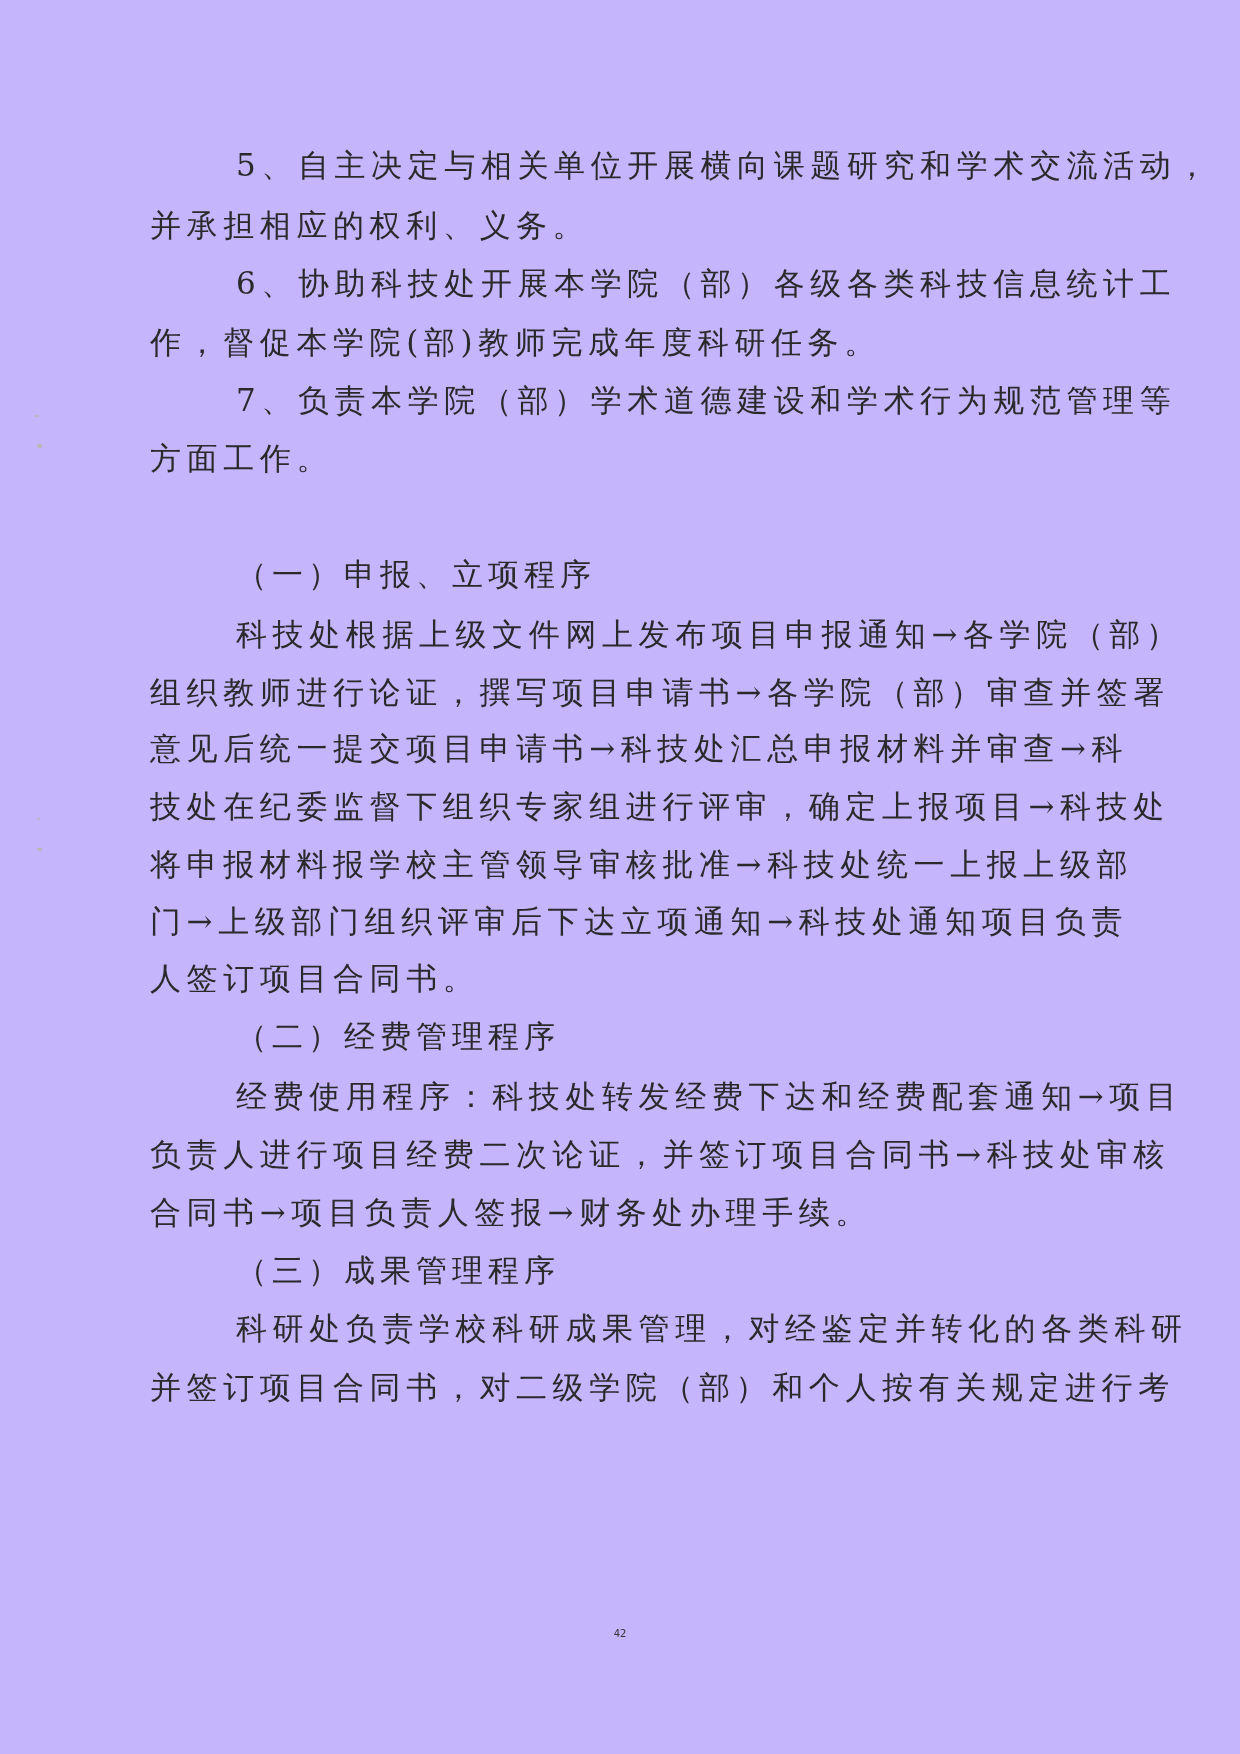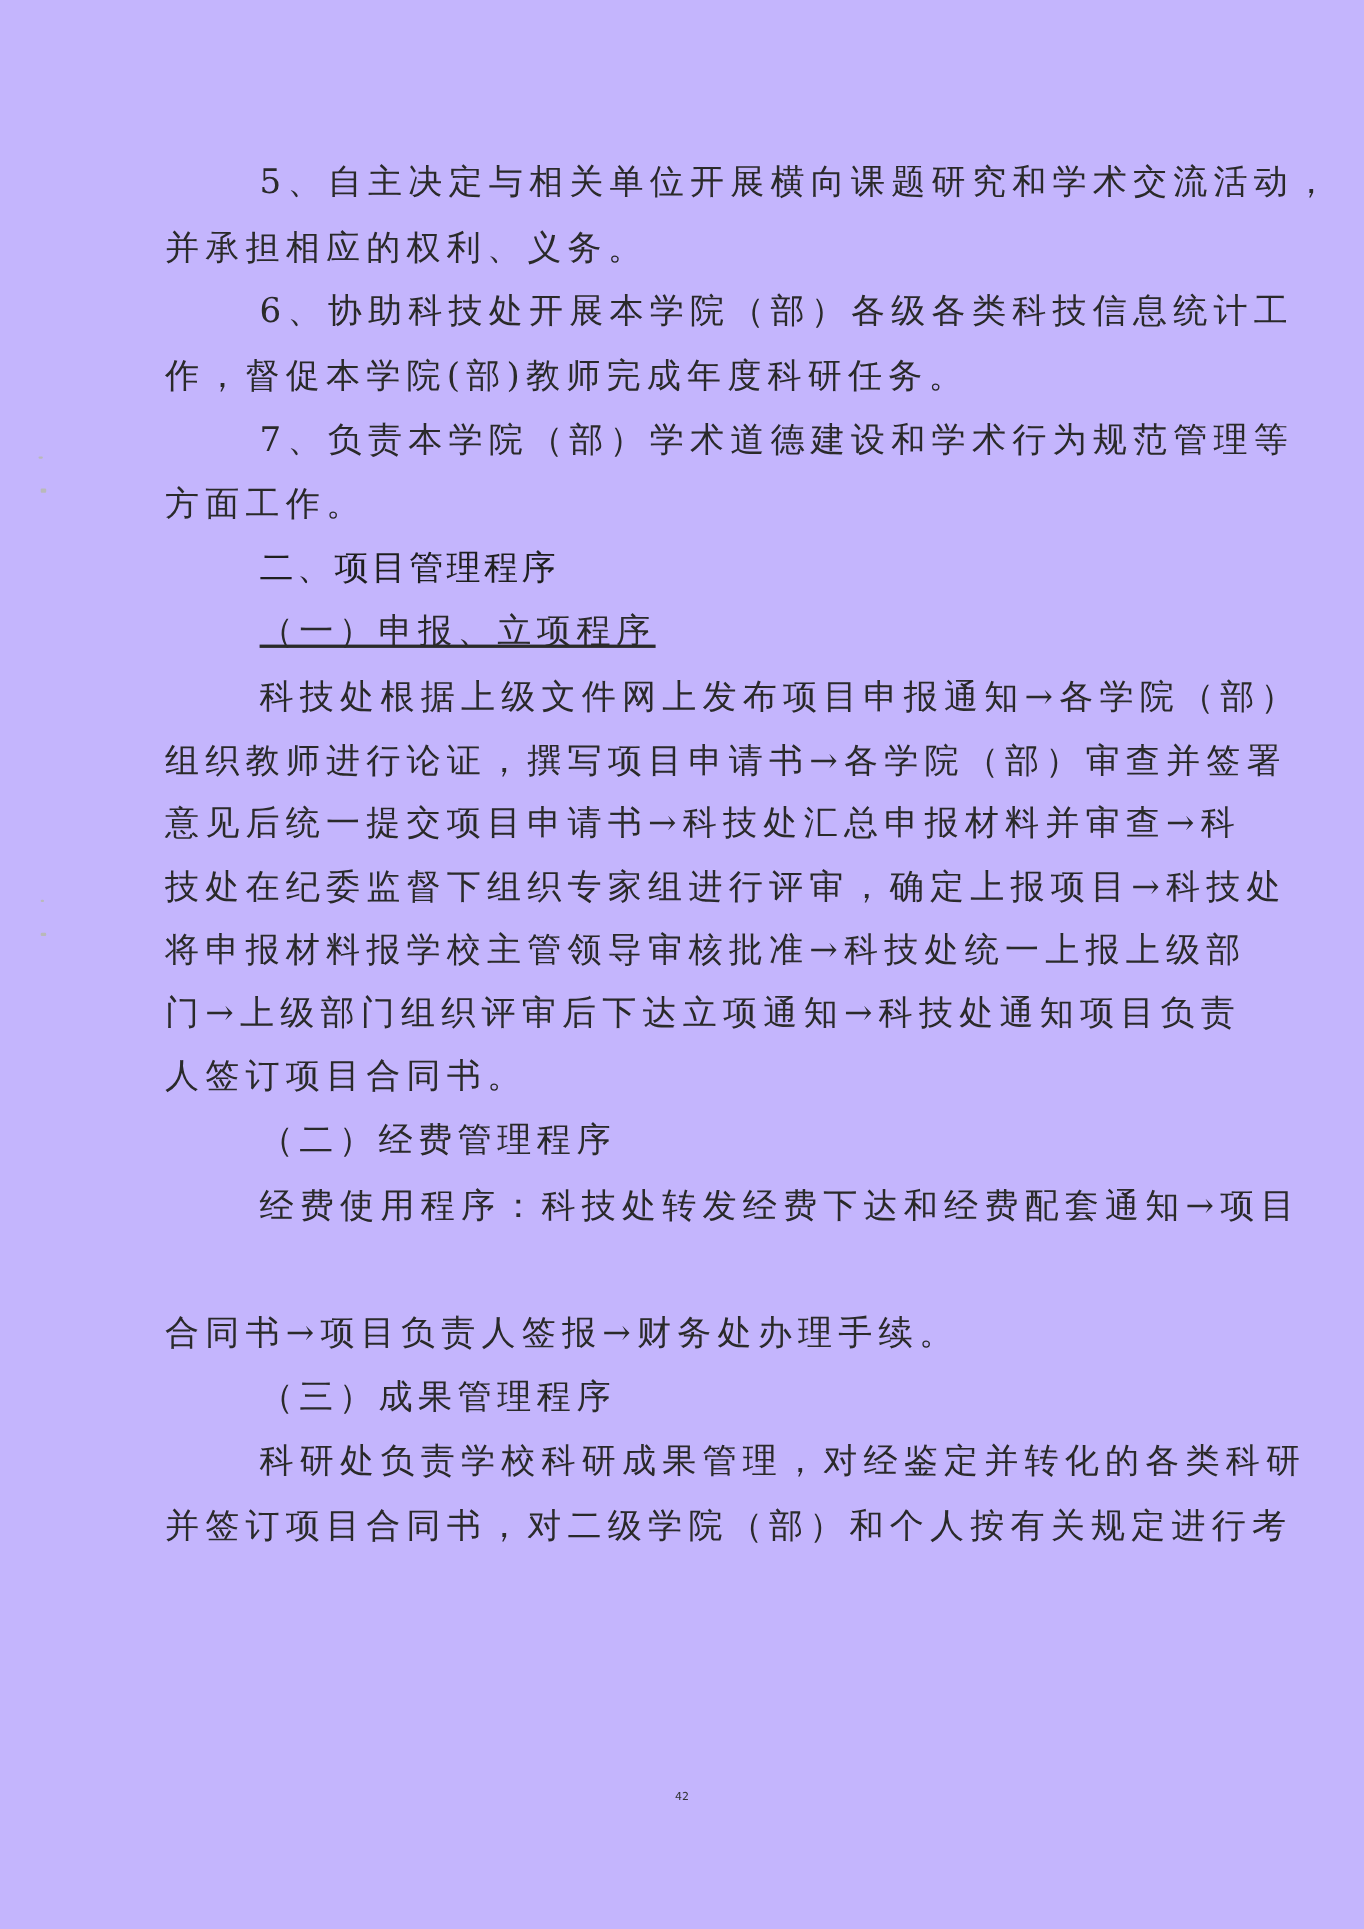--- a/index.html
+++ b/index.html
@@ -66,35 +66,35 @@
 <div class="page">
   <div class="line indent justify" style="top:136px;">5、自主决定与相关单位开展横向课题研究和学术交流活动，</div>
   <div class="line" style="top:196px;">并承担相应的权利、义务。</div>
 
   <div class="line indent justify" style="top:254px;">6、协助科技处开展本学院（部）各级各类科技信息统计工</div>
   <div class="line" style="top:313px;">作，督促本学院(部)教师完成年度科研任务。</div>
 
   <div class="line indent justify" style="top:371px;">7、负责本学院（部）学术道德建设和学术行为规范管理等</div>
   <div class="line" style="top:429px;">方面工作。</div>
 
-  <div class="line indent heading1" style="top:487px;">二、项目管理程序</div>
 
-  <div class="line indent heading2" style="top:545px;text-decoration:underline;">（一）申报、立项程序</div>
+  <div class="line indent heading2" style="top:545px;">（一）申报、立项程序</div>
 
   <div class="line indent justify" style="top:605px;">科技处根据上级文件网上发布项目申报通知→各学院（部）</div>
   <div class="line justify" style="top:663px;">组织教师进行论证，撰写项目申请书→各学院（部）审查并签署</div>
   <div class="line justify" style="top:719px;">意见后统一提交项目申请书→科技处汇总申报材料并审查→科</div>
   <div class="line justify" style="top:777px;">技处在纪委监督下组织专家组进行评审，确定上报项目→科技处</div>
   <div class="line justify" style="top:835px;">将申报材料报学校主管领导审核批准→科技处统一上报上级部</div>
   <div class="line justify" style="top:892px;">门→上级部门组织评审后下达立项通知→科技处通知项目负责</div>
   <div class="line" style="top:949px;">人签订项目合同书。</div>
 
   <div class="line indent heading2" style="top:1007px;">（二）经费管理程序</div>
 
   <div class="line indent justify" style="top:1067px;">经费使用程序：科技处转发经费下达和经费配套通知→项目</div>
+  <div class="line justify" style="top:1125px;">负责人进行项目经费二次论证，并签订项目合同书→科技处审核</div>
   <div class="line" style="top:1183px;">合同书→项目负责人签报→财务处办理手续。</div>
 
   <div class="line indent heading2" style="top:1241px;">（三）成果管理程序</div>
 
   <div class="line indent justify" style="top:1299px;">科研处负责学校科研成果管理，对经鉴定并转化的各类科研</div>
   <div class="line justify" style="top:1358px;">并签订项目合同书，对二级学院（部）和个人按有关规定进行考</div>
 
   <div class="page-number">42</div>
 
   <div class="speck" style="left:35px;top:415px;width:4px;height:2px;"></div>

